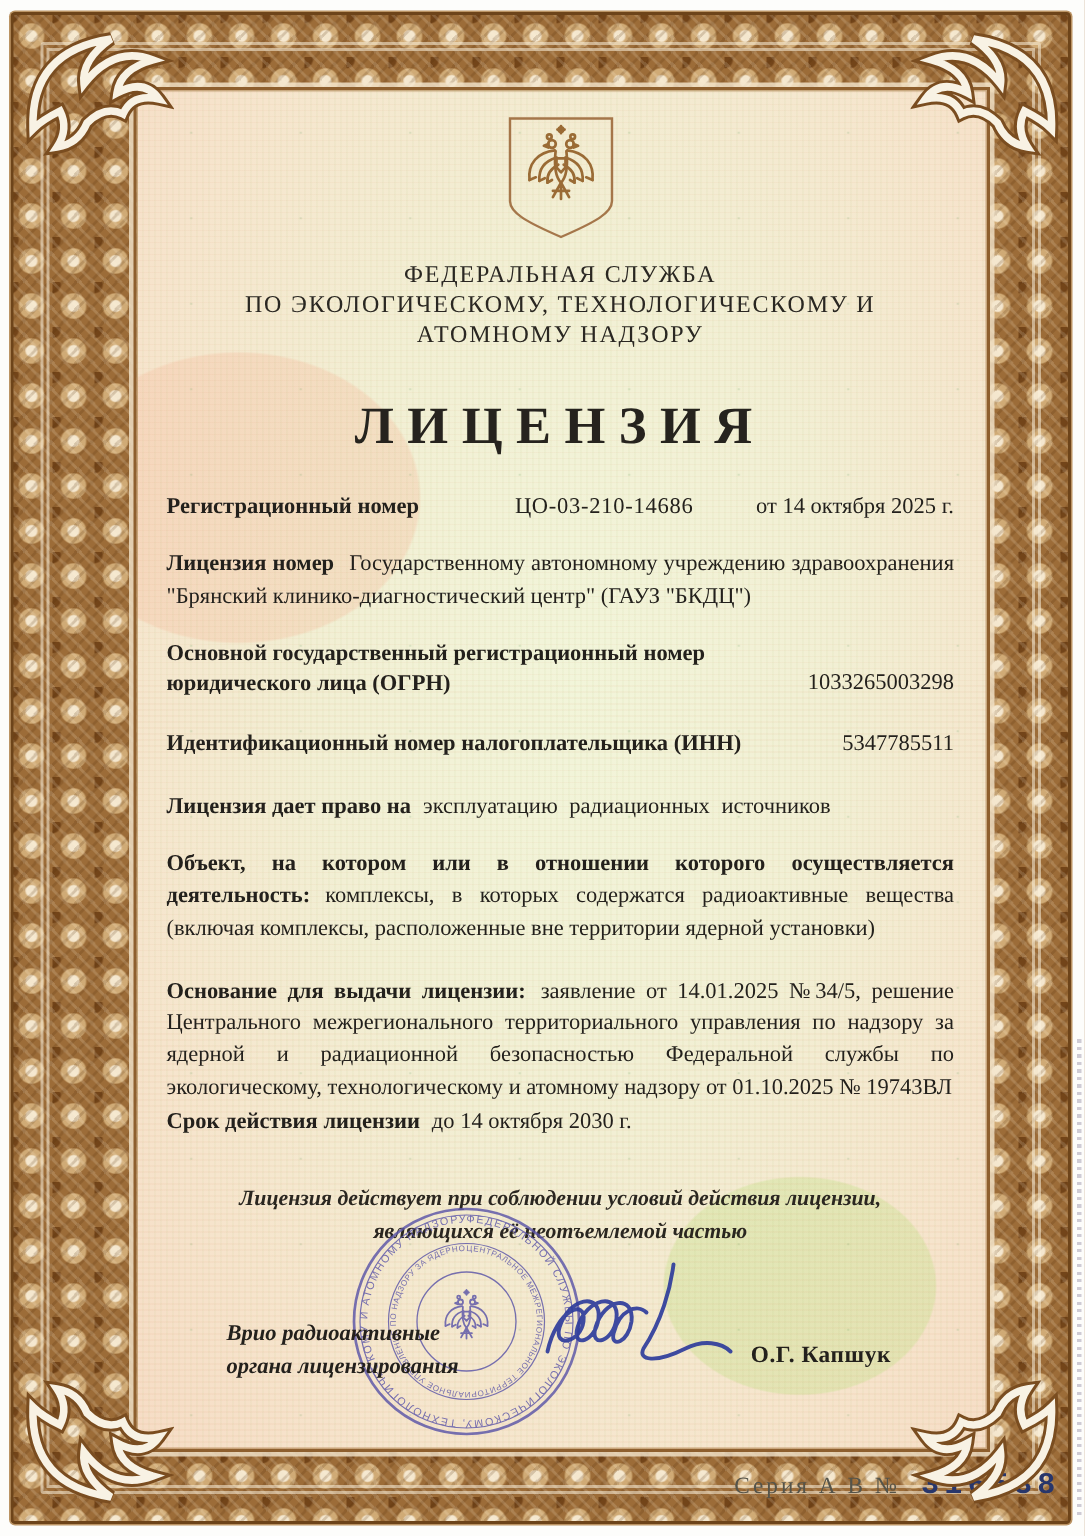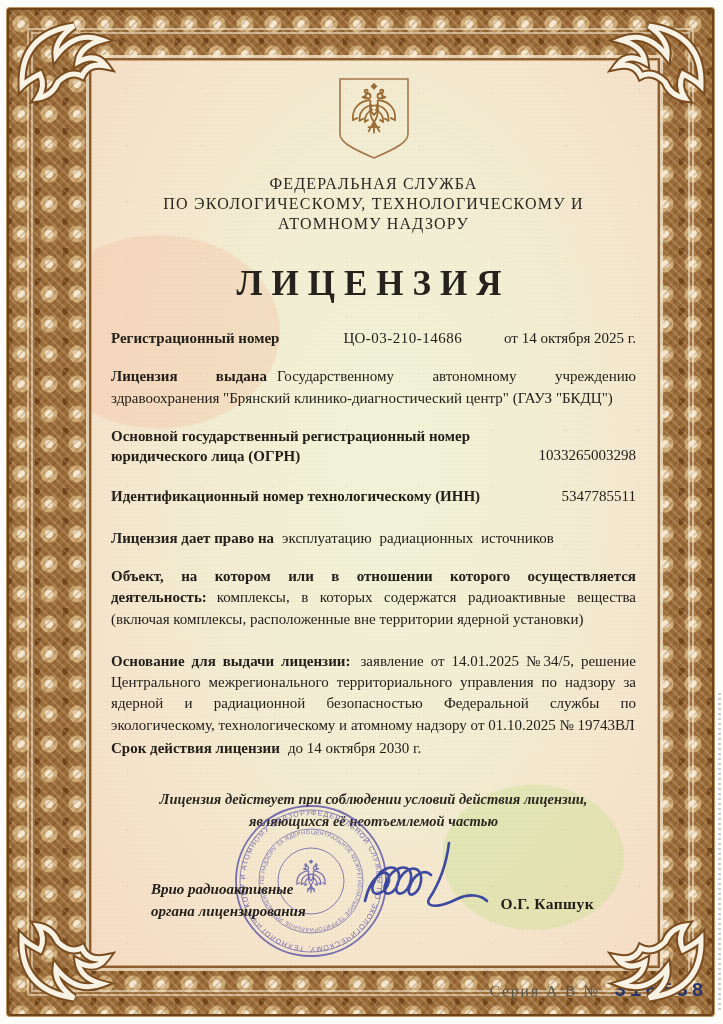--- a/index.html
+++ b/index.html
@@ -167,30 +167,30 @@
       <div class="doc-title">ЛИЦЕНЗИЯ</div>
 
       <div class="body-col">
 
         <div class="row reg-row">
           <span class="lbl">Регистрационный номер</span>
           <span class="reg-num">ЦО-03-210-14686</span>
           <span class="reg-date">от 14 октября 2025 г.</span>
         </div>
 
-        <p class="para"><span class="lbl">Лицензия выдана</span><span>Государственному автономному учреждению здравоохранения "Брянский клинико-диагностический центр" (ГАУЗ "БКДЦ")</span></p>
+        <p class="para"><span class="lbl">Лицензия номер</span><span>Государственному автономному учреждению здравоохранения "Брянский клинико-диагностический центр" (ГАУЗ "БКДЦ")</span></p>
 
 
         <div class="ogrn-row">
           <span class="lbl">Основной государственный регистрационный номер юридического лица (ОГРН)</span>
           <span class="val">1033265003298</span>
         </div>
 
         <div class="inn-row">
-          <span class="lbl">Идентификационный номер технологическому (ИНН)</span>
+          <span class="lbl">Идентификационный номер налогоплательщика (ИНН)</span>
           <span class="val">5347785511</span>
         </div>
 
         <div class="grants-row">
           <span class="lbl">Лицензия дает право на</span><span class="val">эксплуатацию радиационных источников</span>
         </div>
 
         <p class="para"><span class="lbl">Объект, на котором или в отношении которого осуществляется деятельность:</span><span>комплексы, в которых содержатся радиоактивные вещества (включая комплексы, расположенные вне территории ядерной установки)</span></p>
 
         <p class="para" style="margin-top:21px"><span class="lbl">Основание для выдачи лицензии:</span><span>заявление от 14.01.2025 №34/5, решение Центрального межрегионального территориального управления по надзору за ядерной и радиационной безопасностью Федеральной службы по экологическому, технологическому и атомному надзору от 01.10.2025 № 19743ВЛ</span></p>

